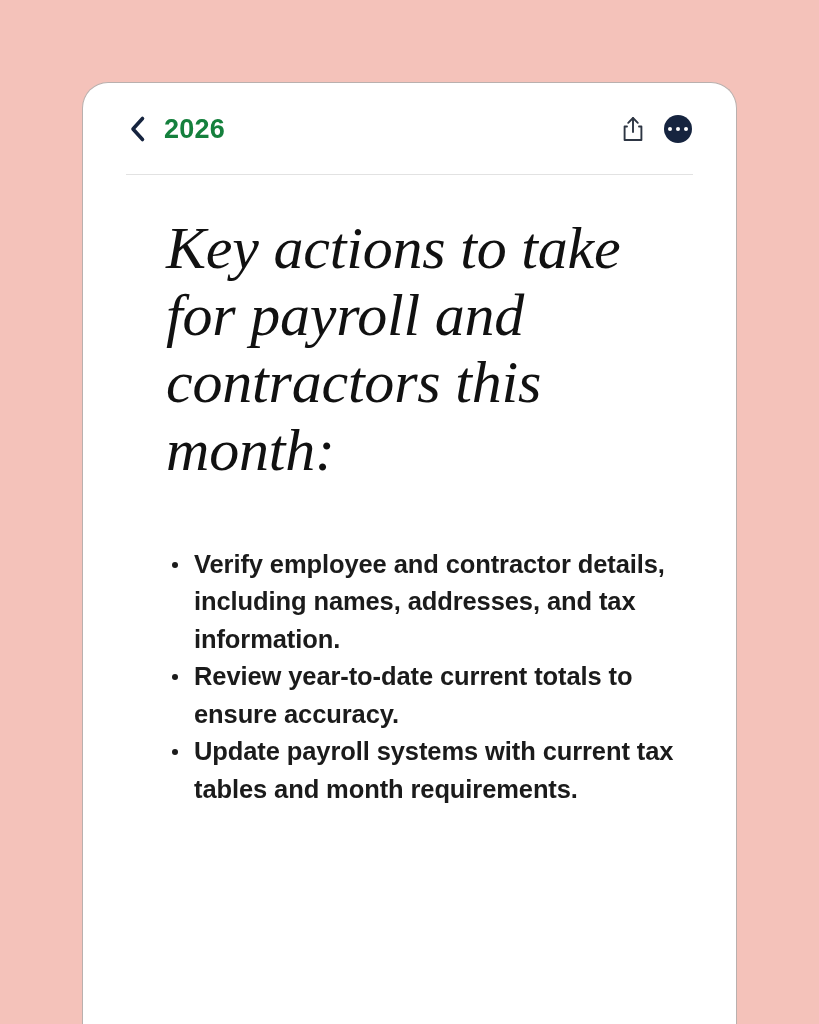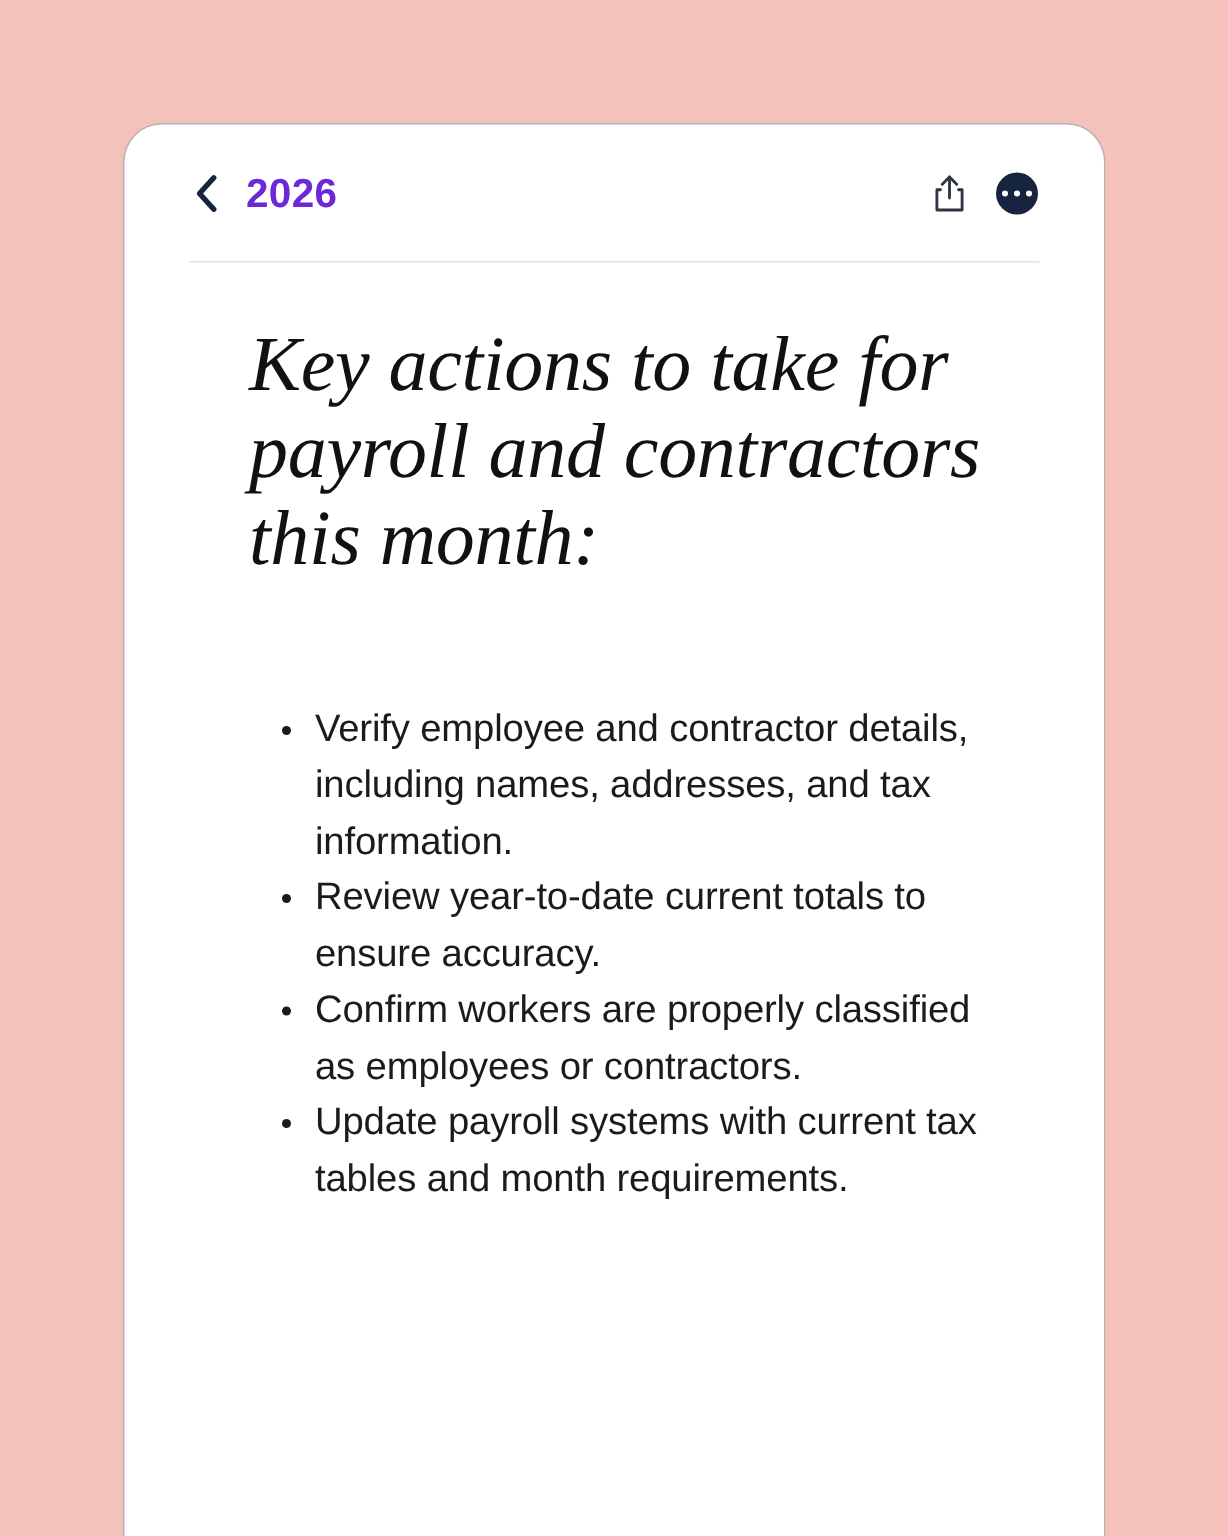--- a/index.html
+++ b/index.html
@@ -63,21 +63,21 @@
     justify-content: center;
     width: 22px;
     height: 30px;
     cursor: pointer;
     flex: 0 0 auto;
   }
   .back-chevron svg { display: block; }
   .header-title {
     font-size: 27px;
     font-weight: 700;
-    color: #6d28d9;
+    color: #15803d;
     letter-spacing: 0.2px;
     line-height: 1;
     white-space: nowrap;
   }
   .header-right {
     display: flex;
     align-items: center;
     gap: 18px;
     flex: 0 0 auto;
   }
@@ -127,32 +127,33 @@
     padding: 0 46px 0 83px;
     box-sizing: border-box;
   }
 
   .headline {
     margin: 0;
     padding-top: 40px;
     font-family: "Liberation Serif", "DejaVu Serif", serif;
     font-style: italic;
     font-weight: 400;
-    font-size: 52px;
+    font-size: 60px;
     line-height: 1.12;
     color: #111111;
     letter-spacing: -0.2px;
     max-width: 500px;
   }
 
   .bullet-list {
     list-style: none;
-    margin: 16px;
+    margin: 0;
     padding: 0;
     padding-top: 62px;
+    font-weight: bold;
   }
   .bullet-item {
     position: relative;
     padding-left: 28px;
     font-size: 25.5px;
     line-height: 1.47;
     color: #1b1b1b;
     letter-spacing: -0.1px;
     max-width: 500px;
   }
@@ -208,24 +209,20 @@
         <li class="bullet-item">
           <span class="bullet-dot"></span>
           <span>Verify employee and contractor details, including names, addresses, and tax information.</span>
         </li>
         <li class="bullet-item">
           <span class="bullet-dot"></span>
           <span>Review year-to-date current totals to ensure accuracy.</span>
         </li>
         <li class="bullet-item">
           <span class="bullet-dot"></span>
-          <span>Confirm workers are properly classified as employees or contractors.</span>
-        </li>
-        <li class="bullet-item">
-          <span class="bullet-dot"></span>
           <span>Update payroll systems with current tax tables and month requirements.</span>
         </li>
       </ul>
 
     </div>
 
   </div>
 </div>
 
 </body></html>

